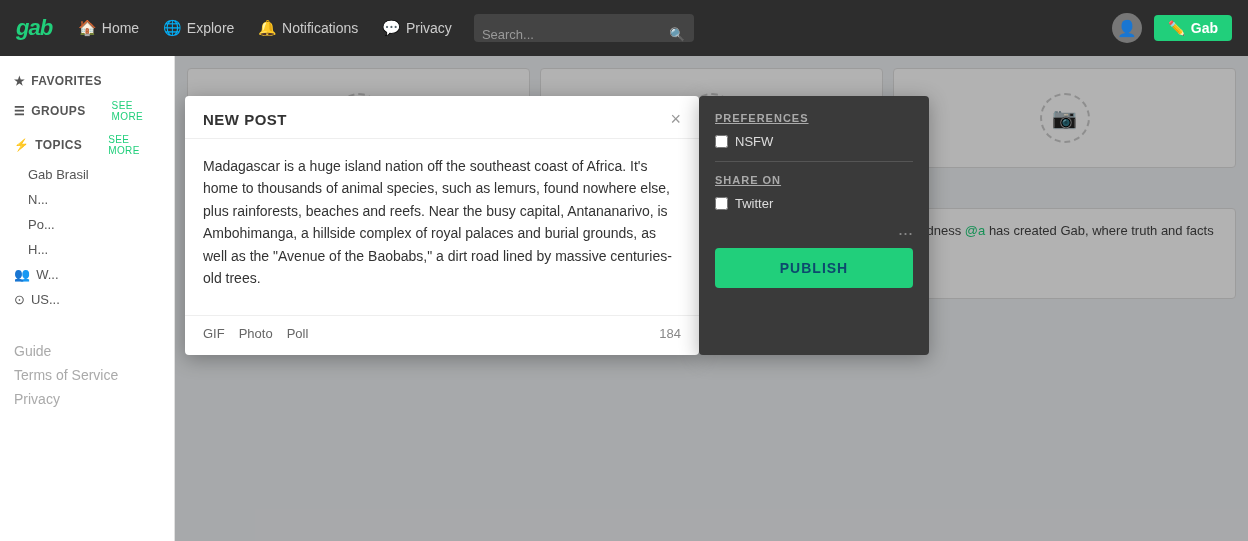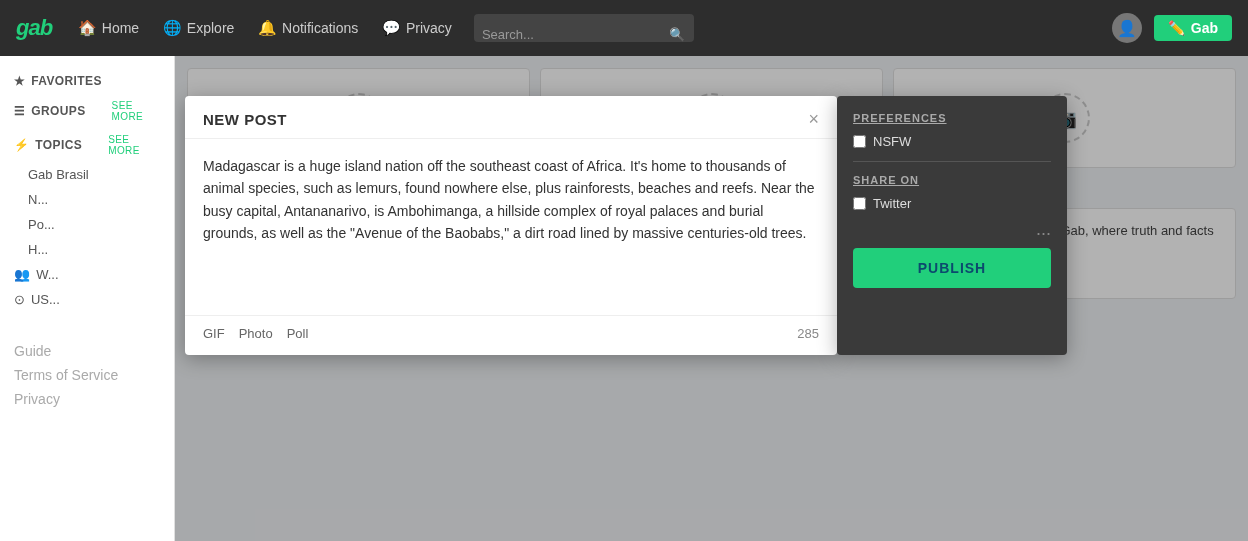--- a/index.html
+++ b/index.html
@@ -207,21 +207,21 @@
     
     .modal-container {
       display: flex;
       margin-top: 40px;
       margin-left: 10px;
     }
 
     .modal {
       background: #fff;
       border-radius: 4px;
-      width: 652px;
+      width: 514px;
       box-shadow: 0 4px 20px rgba(0,0,0,0.3);
     }
     .modal-header {
       display: flex;
       align-items: center;
       justify-content: space-between;
       padding: 14px 18px 10px;
       border-bottom: 1px solid #eee;
     }
     .modal-title {
@@ -438,21 +438,21 @@
           </div>
           <div class="modal-body">
             <textarea class="modal-textarea" style="">Madagascar is a huge island nation off the southeast coast of Africa. It's home to thousands of animal species, such as lemurs, found nowhere else, plus rainforests, beaches and reefs. Near the busy capital, Antananarivo, is Ambohimanga, a hillside complex of royal palaces and burial grounds, as well as the "Avenue of the Baobabs," a dirt road lined by massive centuries-old trees.</textarea>
           </div>
           <div class="modal-footer">
             <div class="modal-actions">
               <button class="modal-action-btn">GIF</button>
               <button class="modal-action-btn">Photo</button>
               <button class="modal-action-btn">Poll</button>
             </div>
-            <span class="modal-char-count">285</span>
+            <span class="modal-char-count">184</span>
           </div>
         </div>
 
         <div class="prefs-panel">
           <div class="prefs-section-title">PREFERENCES</div>
           <div class="prefs-row">
             <input type="checkbox" class="prefs-checkbox" style="">
             <label>NSFW</label>
           </div>
           <hr class="prefs-divider">

